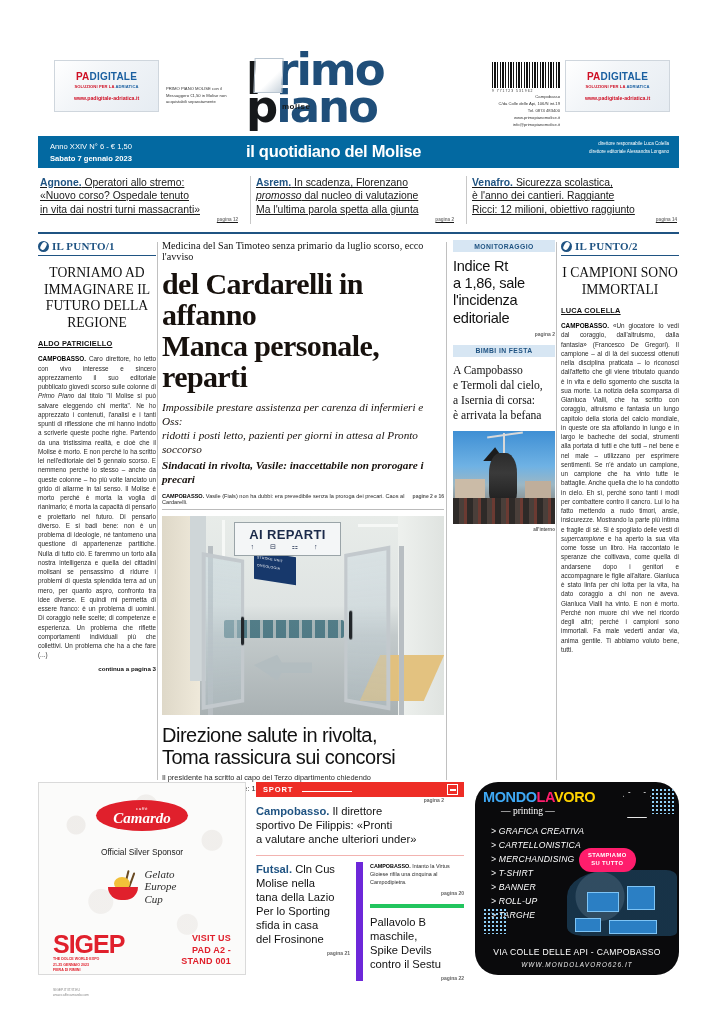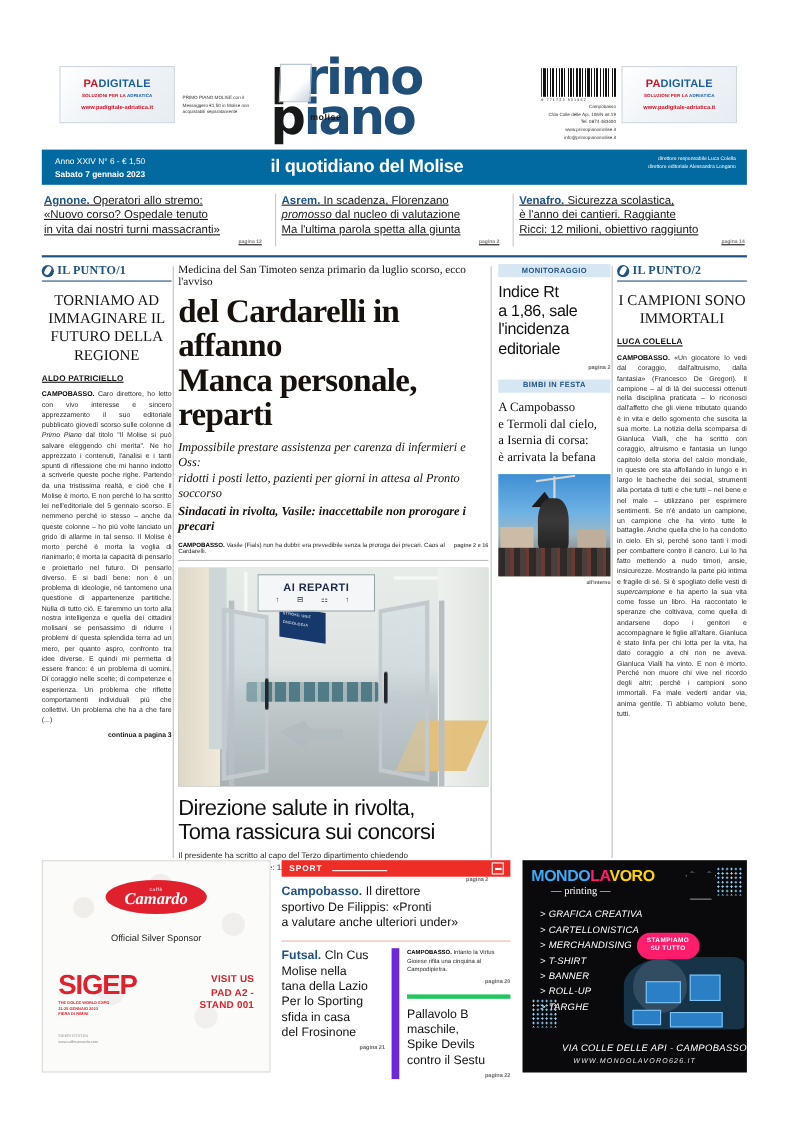--- a/index.html
+++ b/index.html
@@ -329,21 +329,21 @@
   .wall-l { position:absolute; left:0; top:0; width:38px; height:100%; background: linear-gradient(to right,#ded8c8,#efe9da); }
   .wall-l2 { position:absolute; left:28px; top:0; width:16px; height:165px; background:#cfd6d8; }
   .wall-r { position:absolute; right:0; top:0; width:46px; height:100%; background: linear-gradient(to left,#dfe3e0,#eef1ee); }
   .sign {
     position: absolute; left: 72px; top: 6px;
     width: 105px; height: 32px;
     background: #f4f6f7;
     border: 1px solid #9aa4a8;
     display:flex; flex-direction:column; align-items:center; justify-content:center;
   }
-  .sign-txt { font-size: 10px; font-weight: bold; color: #1b2a4a; letter-spacing: .4px; font-family:"Liberation Sans",sans-serif;}
+  .sign-txt { font-size: 13px; font-weight: bold; color: #1b2a4a; letter-spacing: .4px; font-family:"Liberation Sans",sans-serif;}
   .sign-icons { font-size: 7px; color:#1b2a4a; letter-spacing: 7px; margin-top:1px;}
   .sign-blue {
     position:absolute; left:92px; top:38px;
     width:42px; height:28px; background:#17386b; transform: skewY(9deg);
   }
   .sign-blue span { display:block; color:#fff; font-size:3.4px; padding:4px 3px 0; letter-spacing:.3px;}
   .door-frame {
     position:absolute; left:46px; top:30px; width:196px; height:169px;
     border-left:5px solid #b8bec2; border-right:5px solid #b8bec2;
     box-sizing:border-box;
@@ -535,20 +535,21 @@
   .sp-pg { text-align:right; font-size:5px; font-weight:bold; color:#666; margin-top:4px;}
   .sp-vol { font-size:11.2px; line-height:1.25; color:#111; margin-top:8px; border-top:4px solid #22c55e; padding-top:7px;}
 
   .ad-mondo {
     position: absolute;
     left: 437px; top: 0;
     width: 204px; height: 193px;
     background: #0a0a0c;
     color: #fff;
     overflow: hidden;
+    border-radius: 23px;
   }
   .mondo-logo { font-size: 14.5px; font-weight:bold; letter-spacing:-.4px; margin: 7px 0 0 8px;}
   .mondo-logo .c1{color:#3fa9f5;} .mondo-logo .c2{color:#ff1d6c;} .mondo-logo .c3{color:#ffd400;}
   .mondo-print { font-family:"Liberation Serif",serif; font-size:9.5px; margin:1px 0 0 26px; color:#fff;}
   .mondo-print::before{content:"— ";} .mondo-print::after{content:" —";}
   .mondo-list { margin: 9px 0 0 16px; font-size: 8.6px; line-height: 1.62; font-style: italic; letter-spacing:.2px;}
   .mondo-list div::before { content:"> "; }
   .stampiamo {
     position:absolute; left:104px; top:66px;
     background:#ff1d6c; color:#fff; border-radius:12px;
@@ -573,21 +574,21 @@
     background-image: radial-gradient(#8fd0f7 .8px, transparent .9px);
     background-size: 4px 4px;
   }
   .mondo-dots2 {
     position:absolute; left:8px; top:126px; width:24px; height:26px;
     background-image: radial-gradient(#8fd0f7 .8px, transparent .9px);
     background-size: 4px 4px;
   }
   .mondo-addr {
     position:absolute; left:0; bottom:18px; width:100%;
-    text-align:right; font-size:8.6px; font-style:italic; letter-spacing:.3px;
+    text-align:center; font-size:8.6px; letter-spacing:.3px;
   }
   .mondo-web {
     position:absolute; left:0; bottom:7px; width:100%;
     text-align:center; font-size:6.4px; font-style:italic; letter-spacing:1.1px; color:#e8e8e8;
   }
 </style>
 </head>
 <body>
 
 <div class="page">
@@ -788,20 +789,33 @@
   </div>
 
   <div class="bottom">
 
     <div class="ad-camardo">
       <div class="cam-oval">
         <div class="cam-caffe">caffè</div>
         <div class="cam-name">Camardo</div>
       </div>
       <div class="cam-sponsor">Official Silver Sponsor</div>
+      <div class="gec">
+        <div class="gec-logo">
+          <div class="gec-st1"></div>
+          <div class="gec-st2"></div>
+          <div class="gec-scoop"></div>
+          <div class="gec-bowl"></div>
+        </div>
+        <div class="gec-txt">
+          <div>Gelato</div>
+          <div>Europe</div>
+          <div>Cup</div>
+        </div>
+      </div>
       <div class="sigep-row">
         <div class="sigep">
           <div class="sigep-name">SIGEP</div>
           <div class="sigep-sub" style="white-space:pre-line">THE DOLCE WORLD EXPO
 21-25 GENNAIO 2023
 FIERA DI RIMINI</div>
           <div class="sigep-urls" style="white-space:pre-line">SIGEP.IT/IT/IT.EU
 www.caffecamardo.com</div>
         </div>
         <div class="visit">

